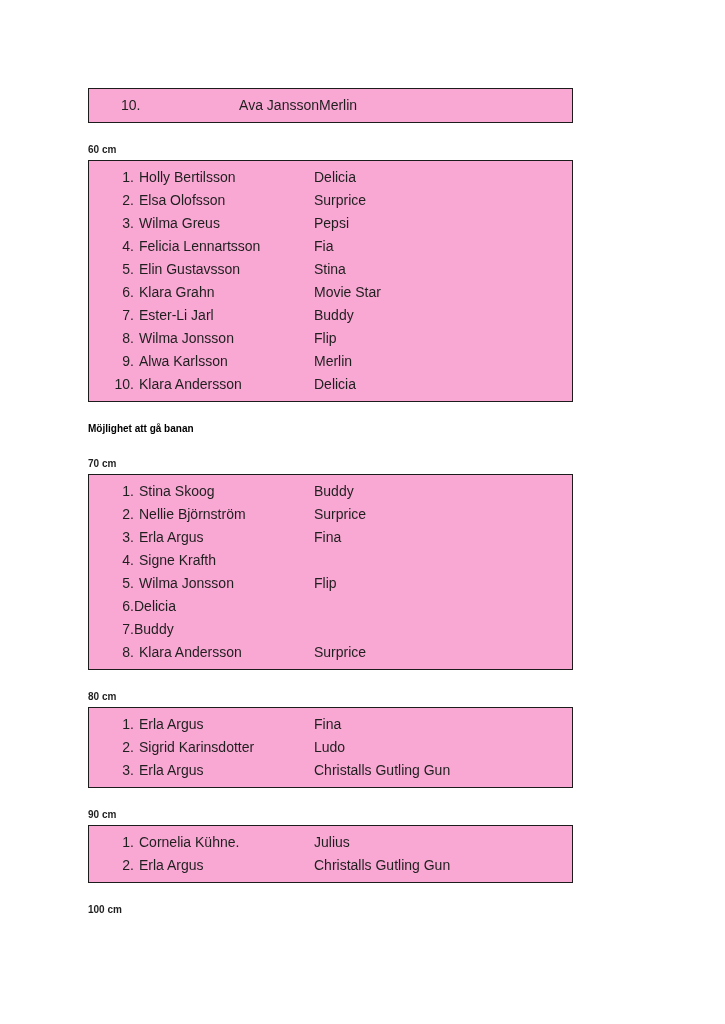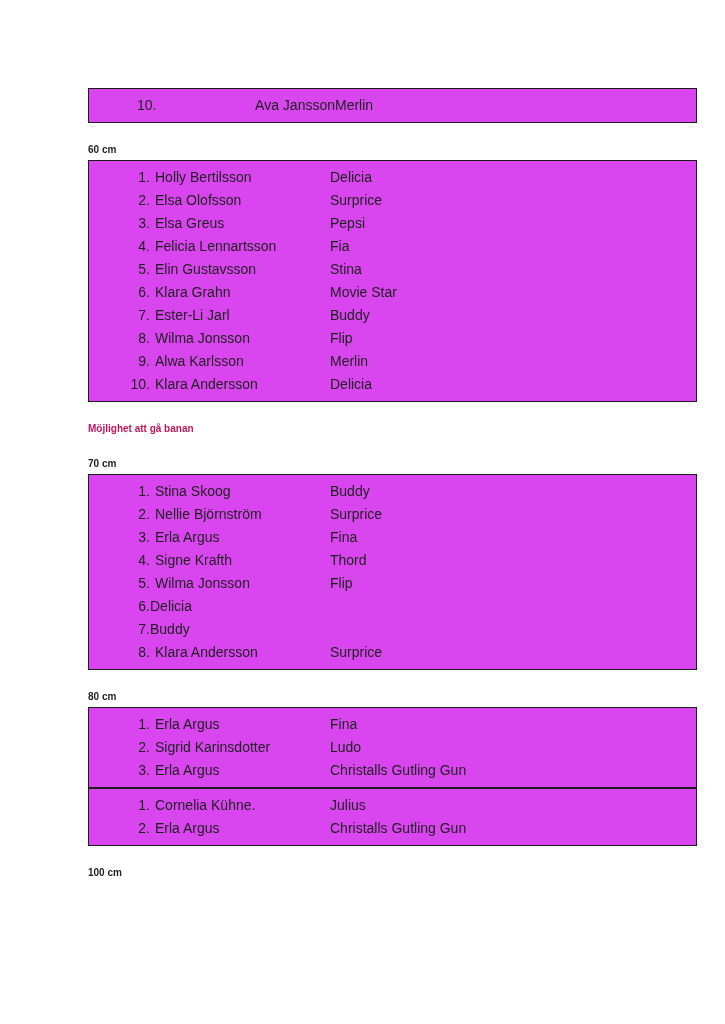--- a/index.html
+++ b/index.html
@@ -16,25 +16,25 @@
   }
   .class-heading {
     font-size: 10px;
     font-weight: bold;
     line-height: 16px;
     margin: 19px 0 2px 0;
     color: #1f1f1f;
   }
   .class-heading.notice { margin-bottom: 2px; }
   .entry-box {
-    width: 609px;
+    width: 485px;
     box-sizing: border-box;
     border: 1.5px solid #1c1c1c;
-    padding: 5px 16px;
-    background: #d946ef;
+    padding: 5px 0;
+    background: #f9a8d4;
   }
   .row {
     display: flex;
     line-height: 23px;
     font-size: 14px;
     padding-left: 17px;
     white-space: nowrap;
   }
   .num   { width: 28px; text-align: right; flex: 0 0 auto; }
   .rider { margin-left: 5px; width: 175px; flex: 0 0 auto; overflow: hidden; }
@@ -63,21 +63,21 @@
     <span class="rider">Holly Bertilsson</span>
     <span class="horse">Delicia</span>
   </div>
         <div class="row">
     <span class="num">2.</span>
     <span class="rider">Elsa Olofsson</span>
     <span class="horse">Surprice</span>
   </div>
         <div class="row">
     <span class="num">3.</span>
-    <span class="rider">Elsa Greus</span>
+    <span class="rider">Wilma Greus</span>
     <span class="horse">Pepsi</span>
   </div>
         <div class="row">
     <span class="num">4.</span>
     <span class="rider">Felicia Lennartsson</span>
     <span class="horse">Fia</span>
   </div>
         <div class="row">
     <span class="num">5.</span>
     <span class="rider">Elin Gustavsson</span>
@@ -102,42 +102,41 @@
     <span class="num">9.</span>
     <span class="rider">Alwa Karlsson</span>
     <span class="horse">Merlin</span>
   </div>
         <div class="row">
     <span class="num">10.</span>
     <span class="rider">Klara Andersson</span>
     <span class="horse">Delicia</span>
   </div>
       </div>
-      <h2 class="class-heading notice" style="color: #be185d;">Möjlighet att gå banan</h2>
+      <h2 class="class-heading notice" style="color: #000000;">Möjlighet att gå banan</h2>
       <h2 class="class-heading">70 cm</h2>
       <div class="entry-box">
         <div class="row">
     <span class="num">1.</span>
     <span class="rider">Stina Skoog</span>
     <span class="horse">Buddy</span>
   </div>
         <div class="row">
     <span class="num">2.</span>
     <span class="rider">Nellie Björnström</span>
     <span class="horse">Surprice</span>
   </div>
         <div class="row">
     <span class="num">3.</span>
     <span class="rider">Erla Argus</span>
     <span class="horse">Fina</span>
   </div>
         <div class="row">
     <span class="num">4.</span>
     <span class="rider">Signe Krafth</span>
-    <span class="horse">Thord</span>
   </div>
         <div class="row">
     <span class="num">5.</span>
     <span class="rider">Wilma Jonsson</span>
     <span class="horse">Flip</span>
   </div>
         <div class="row">
     <span class="num">6.</span>
     <span class="horse">Delicia</span>
   </div>
@@ -162,20 +161,21 @@
     <span class="num">2.</span>
     <span class="rider">Sigrid Karinsdotter</span>
     <span class="horse">Ludo</span>
   </div>
         <div class="row">
     <span class="num">3.</span>
     <span class="rider">Erla Argus</span>
     <span class="horse">Christalls Gutling Gun</span>
   </div>
       </div>
+      <h2 class="class-heading">90 cm</h2>
       <div class="entry-box">
         <div class="row">
     <span class="num">1.</span>
     <span class="rider">Cornelia Kühne.</span>
     <span class="horse">Julius</span>
   </div>
         <div class="row">
     <span class="num">2.</span>
     <span class="rider">Erla Argus</span>
     <span class="horse">Christalls Gutling Gun</span>

